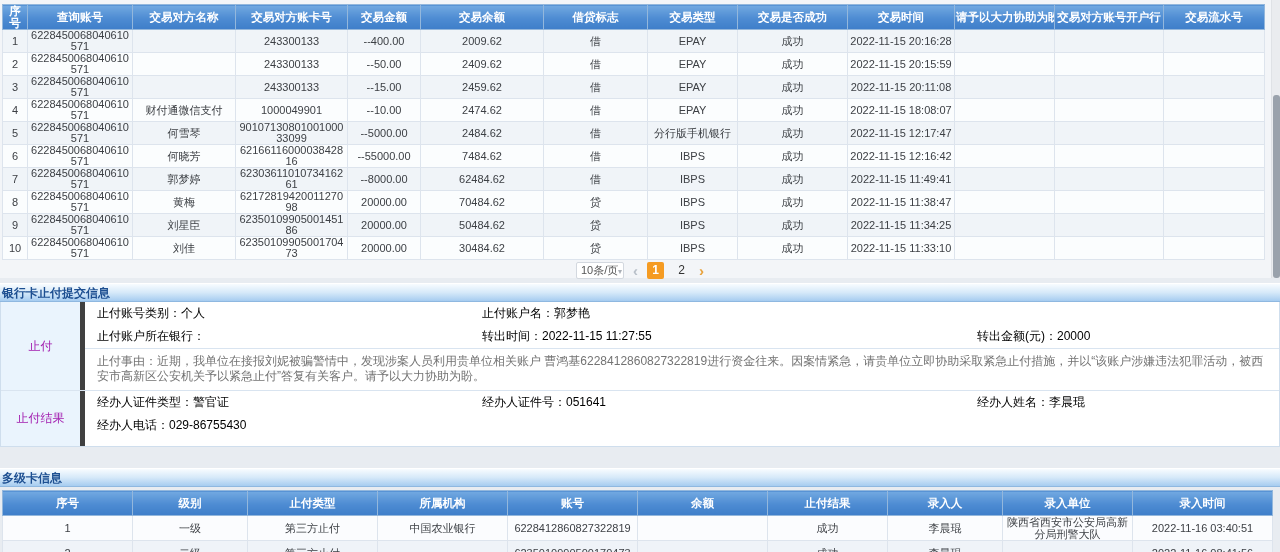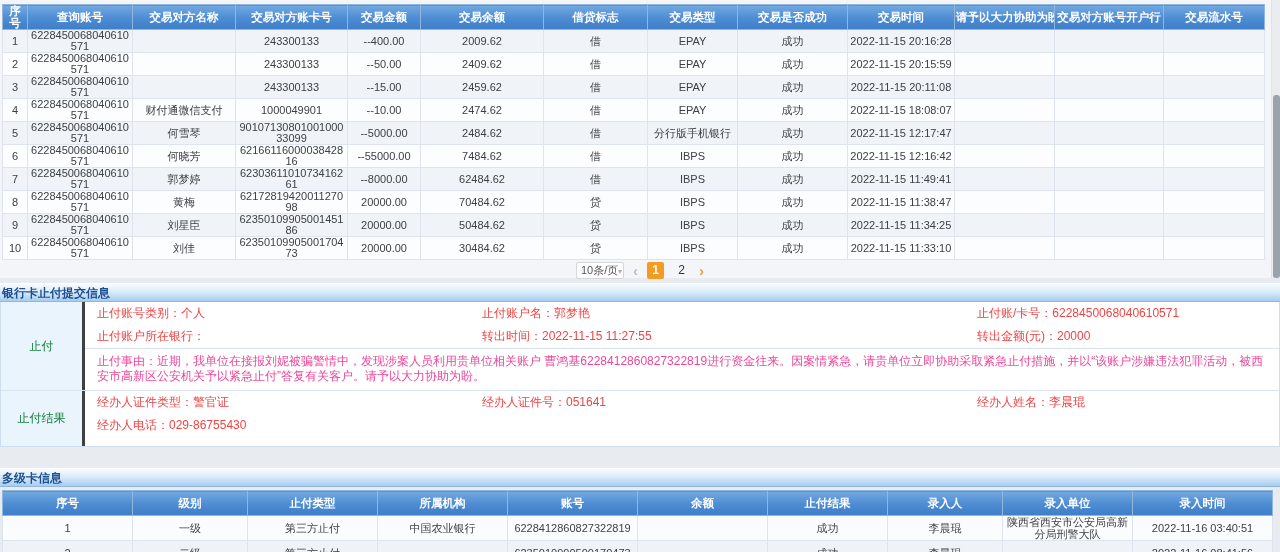--- a/index.html
+++ b/index.html
@@ -40,26 +40,26 @@
   .sec-title { height:19px; line-height:18px; padding-left:2px;
     background:linear-gradient(180deg,#f8fcff 0%,#d6e9f9 50%,#a6ccf0 100%);
     border-top:1px solid #ffffff; border-bottom:1px solid #8fb8e0;
     color:#1d4f91; font-size:12px; font-weight:bold; }
 
   
   .mid-panel { position:absolute; top:283px; left:0; width:1280px; }
   .sec-body { background:#fff; border:1px solid #cfdeed; border-top:none; }
   .block { display:flex; }
   .block + .block { border-top:1px solid #d9e4f0; }
-  .block-label { width:84px; flex:0 0 84px; background:#eaf4fd; color:#15803d; font-size:12px;
-    display:flex; align-items:center; justify-content:center; border-right:3px solid #404040; }
+  .block-label { width:84px; flex:0 0 84px; background:#eaf4fd; color:#a21caf; font-size:12px;
+    display:flex; align-items:center; justify-content:center; border-right:5px solid #404040; }
   .block-content { flex:1; min-width:0; }
   .frow { display:grid; grid-template-columns:385px 495px 1fr; padding-left:12px; height:23px; line-height:23px;
-    font-size:12px; color:#ef4444; white-space:nowrap; overflow:hidden; }
-  .note { border-top:1px solid #d9e4f0; padding:5px 14px 6px 12px; font-size:12px; color:#ec4899; line-height:15px; }
+    font-size:12px; color:#000000; white-space:nowrap; overflow:hidden; }
+  .note { border-top:1px solid #d9e4f0; padding:5px 14px 6px 12px; font-size:12px; color:#737373; line-height:15px; }
   .pad-bottom { padding-bottom:9px; }
 
   
   .bottom-panel { position:absolute; top:468px; left:0; width:1280px; }
   table.mc { width:1270px; margin:3px 0 0 2px; }
   table.mc tbody tr:nth-child(odd)  { background:#fbfcfe; }
   table.mc tbody tr:nth-child(even) { background:#eff3f8; }
   table.mc tbody td { height:25px; line-height:12px; font-size:11px; }
 </style>
 </head>
@@ -274,21 +274,20 @@
   <section class="mid-panel">
     <div class="sec-title">银行卡止付提交信息</div>
     <div class="sec-body">
 
       <div class="block">
         <div class="block-label">止付</div>
         <div class="block-content">
           <div class="frow">
             <span>止付账号类别：个人</span>
             <span>止付账户名：郭梦艳</span>
-            <span>止付账/卡号：6228450068040610571</span>
           </div>
           <div class="frow">
             <span>止付账户所在银行：</span>
             <span>转出时间：2022-11-15 11:27:55</span>
             <span>转出金额(元)：20000</span>
           </div>
           <div class="note">止付事由：近期，我单位在接报刘妮被骗警情中，发现涉案人员利用贵单位相关账户 曹鸿基6228412860827322819进行资金往来。因案情紧急，请贵单位立即协助采取紧急止付措施，并以“该账户涉嫌违法犯罪活动，被西安市高新区公安机关予以紧急止付”答复有关客户。请予以大力协助为盼。</div>
         </div>
       </div>
 

